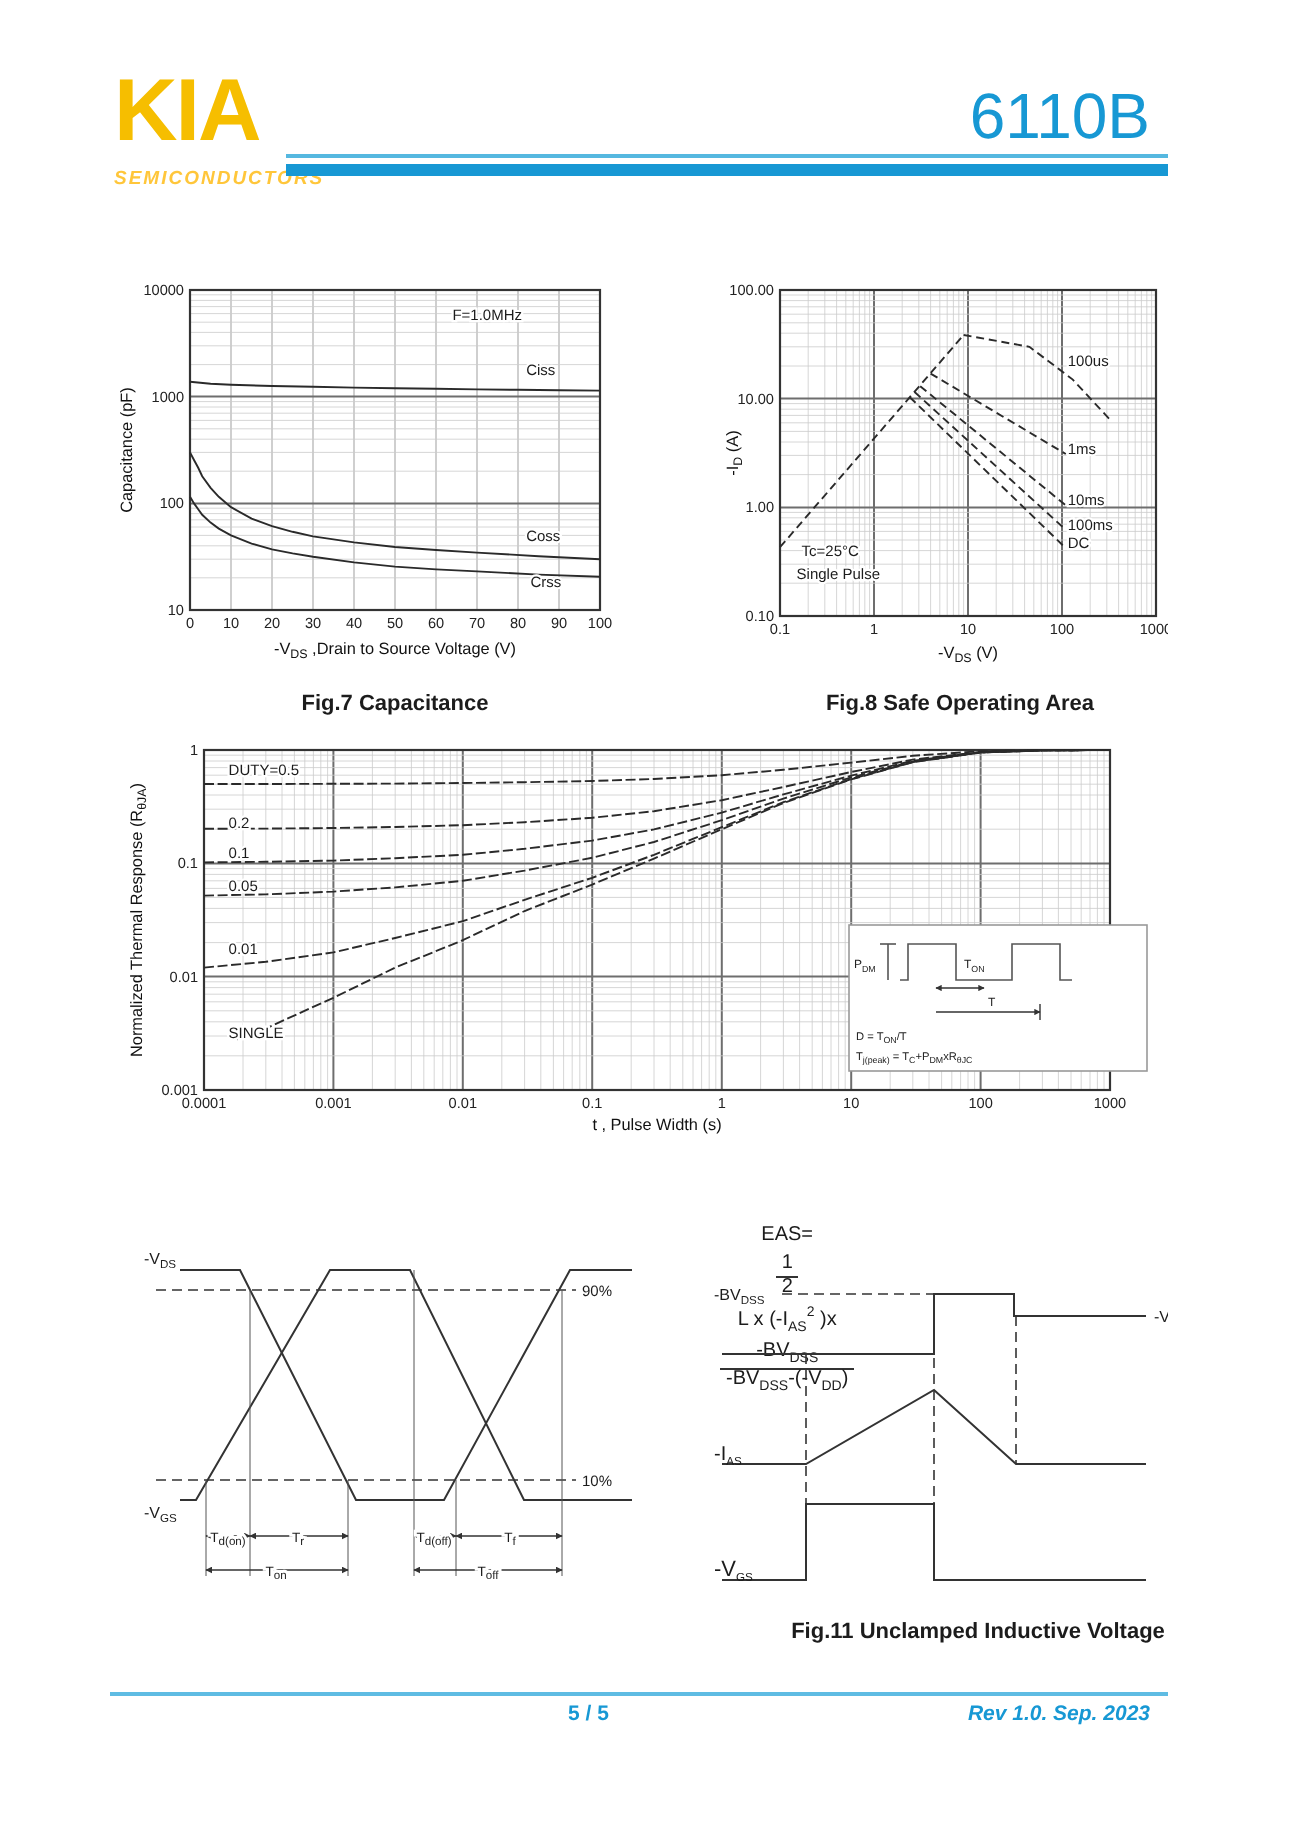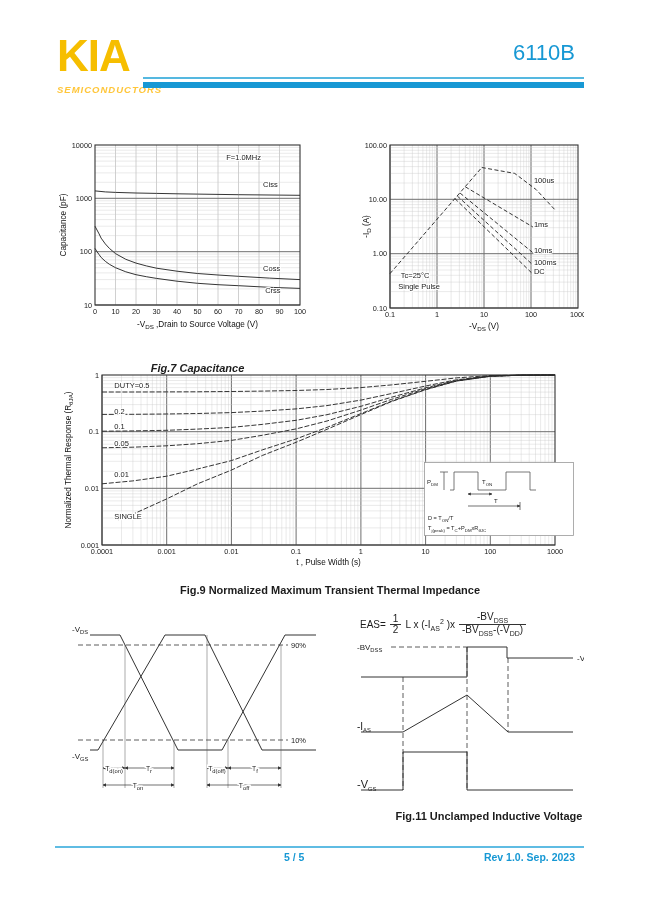--- a/index.html
+++ b/index.html
@@ -3,21 +3,21 @@
 <meta charset="utf-8">
 <style>
   html,body{margin:0;padding:0;background:#ffffff;}
   .page{position:relative;width:584px;height:917px;background:#fff;overflow:hidden;
         font-family:"Liberation Sans",sans-serif;color:#222;}
   .abs{position:absolute;}
   
   .logo{font-weight:bold;font-size:44px;letter-spacing:-1px;color:#f6be00;line-height:1;}
   .logo-sub{font-weight:bold;font-size:9.5px;letter-spacing:1px;color:#ffc63a;font-style:italic;}
   .spec{font-weight:bold;font-size:13px;line-height:17px;color:#1798d4;}
-  .part{font-size:22px;color:#1798d4;text-align:right;}
+  .part{font-size:32px;color:#1798d4;text-align:right;}
   .hline-thin{background:#55b8e0;height:2px;}
   .hline-thick{background:#1798d4;height:6px;}
   
   .cap{font-weight:bold;font-size:11px;color:#1c1c1c;text-align:center;}
   
   svg{font-family:"Liberation Sans",sans-serif;}
   .gm{stroke:#cbcbcb;stroke-width:0.4;}
   .gM{stroke:#6e6e6e;stroke-width:1;}
   .gx{stroke:#a8a8a8;stroke-width:0.55;}
   .frame{fill:none;stroke:#333;stroke-width:1.1;}
@@ -119,21 +119,21 @@
       <text class="tick" text-anchor="middle" x="204.0" y="182">80</text>
       <text class="tick" text-anchor="middle" x="224.5" y="182">90</text>
       <text class="tick" text-anchor="middle" x="245.0" y="182">100</text>
       <text class="tick" text-anchor="end" x="37" y="175.5">10</text>
       <text class="tick" text-anchor="end" x="37" y="122.2">100</text>
       <text class="tick" text-anchor="end" x="37" y="68.8">1000</text>
       <text class="tick" text-anchor="end" x="37" y="15.5">10000</text>
       <text class="atitle" text-anchor="middle" x="142.5" y="195"><tspan dy="0.0">-V</tspan><tspan dy="2.2" font-size="6.2">DS</tspan><tspan dy="-2.2"> ,Drain to Source Voltage (V)</tspan></text>
       <text class="atitle" text-anchor="middle" transform="rotate(-90 11 93.0)" x="11" y="93.0"><tspan dy="0.0">Capacitance (pF)</tspan></text>
     </svg>
-  <div class="abs cap" style="left:70px;top:362px;width:255px;font-style:italic;">Fig.7 Capacitance</div>
+  <div class="abs cap" style="left:70px;top:346px;width:255px;">Fig.7 Capacitance</div>
 
   <svg id="svg-fig8" class="abs" style="left:360px;top:132px;" width="240" height="200" viewBox="0 0 240 200">
       <g>
         <line x1="30.0" y1="13" x2="30.0" y2="176" class="gM"></line>
         <line x1="44.1" y1="13" x2="44.1" y2="176" class="gm"></line>
         <line x1="52.4" y1="13" x2="52.4" y2="176" class="gm"></line>
         <line x1="58.3" y1="13" x2="58.3" y2="176" class="gm"></line>
         <line x1="62.9" y1="13" x2="62.9" y2="176" class="gm"></line>
         <line x1="66.6" y1="13" x2="66.6" y2="176" class="gm"></line>
         <line x1="69.7" y1="13" x2="69.7" y2="176" class="gm"></line>
@@ -213,20 +213,21 @@
       <text class="tick" text-anchor="middle" x="124.0" y="185">10</text>
       <text class="tick" text-anchor="middle" x="171.0" y="185">100</text>
       <text class="tick" text-anchor="middle" x="218.0" y="185">1000</text>
       <text class="tick" text-anchor="end" x="27" y="178.5">0.10</text>
       <text class="tick" text-anchor="end" x="27" y="124.2">1.00</text>
       <text class="tick" text-anchor="end" x="27" y="69.8">10.00</text>
       <text class="tick" text-anchor="end" x="27" y="15.5">100.00</text>
       <text class="atitle" text-anchor="middle" x="124.0" y="197"><tspan dy="0.0">-V</tspan><tspan dy="2.2" font-size="6.2">DS</tspan><tspan dy="-2.2"> (V)</tspan></text>
       <text class="atitle" text-anchor="middle" transform="rotate(-90 9 94.5)" x="9" y="94.5"><tspan dy="0.0">-I</tspan><tspan dy="2.2" font-size="6.2">D</tspan><tspan dy="-2.2"> (A)</tspan></text>
     </svg>
+  <div class="abs cap" style="left:360px;top:346px;width:240px;">Fig.8 Safe Operating Area</div>
 
   <svg id="svg-fig9" class="abs" style="left:60px;top:368px;" width="540" height="200" viewBox="0 0 540 200">
       <g>
         <line x1="42.0" y1="7" x2="42.0" y2="177" class="gM"></line>
         <line x1="61.5" y1="7" x2="61.5" y2="177" class="gm"></line>
         <line x1="72.9" y1="7" x2="72.9" y2="177" class="gm"></line>
         <line x1="81.0" y1="7" x2="81.0" y2="177" class="gm"></line>
         <line x1="87.2" y1="7" x2="87.2" y2="177" class="gm"></line>
         <line x1="92.4" y1="7" x2="92.4" y2="177" class="gm"></line>
         <line x1="96.7" y1="7" x2="96.7" y2="177" class="gm"></line>
@@ -355,21 +356,20 @@
     <line x1="96" y1="40" x2="96" y2="48" class="wdim"></line>
     <text class="ins" x="70" y="41">T</text>
     <text class="ins2" x="4" y="58"><tspan>D = T</tspan><tspan class="inssb" dy="1.6">ON</tspan><tspan dy="-1.6">/T</tspan></text>
     <text class="ins2" x="4" y="68"><tspan>T</tspan><tspan class="inssb" dy="1.6">j(peak)</tspan><tspan dy="-1.6"> = T</tspan><tspan class="inssb" dy="1.6">C</tspan><tspan dy="-1.6">+P</tspan><tspan class="inssb" dy="1.6">DM</tspan><tspan dy="-1.6">xR</tspan><tspan class="inssb" dy="1.6">θJC</tspan></text>
     <defs>
       <marker id="ar9" viewBox="0 0 10 10" refX="9" refY="5" markerWidth="4.5" markerHeight="4.5" orient="auto-start-reverse">
         <path d="M0,0L10,5L0,10z" fill="#333"></path>
       </marker>
     </defs>
   </svg>
-  <div class="abs cap" style="left:60px;top:584px;width:540px;">Fig.9 Normalized Maximum Transient Thermal Impedance</div>
 
   <svg class="abs" style="left:70px;top:618px;" width="260" height="180" viewBox="0 0 260 180">
     <defs>
       <marker id="ar10" viewBox="0 0 10 10" refX="9" refY="5" markerWidth="5" markerHeight="5" orient="auto-start-reverse">
         <path d="M0,0L10,5L0,10z" fill="#333"></path>
       </marker>
     </defs>
     <line x1="8" y1="27" x2="218" y2="27" class="wdash"></line>
     <line x1="8" y1="122" x2="218" y2="122" class="wdash"></line>
     <text class="pct" x="221" y="30">90%</text>
@@ -395,21 +395,21 @@
       <line x1="137" y1="167" x2="211" y2="167" class="wdim" marker-start="url(#ar10)" marker-end="url(#ar10)"></line>
     </g>
     <text class="dim" text-anchor="middle" x="44" y="153"><tspan>T</tspan><tspan class="sb" dy="1.6">d(on)</tspan></text>
     <text class="dim" text-anchor="middle" x="79" y="153"><tspan>T</tspan><tspan class="sb" dy="1.6">r</tspan></text>
     <text class="dim" text-anchor="middle" x="147" y="153"><tspan>T</tspan><tspan class="sb" dy="1.6">d(off)</tspan></text>
     <text class="dim" text-anchor="middle" x="185" y="153"><tspan>T</tspan><tspan class="sb" dy="1.6">f</tspan></text>
     <text class="dim" text-anchor="middle" x="68" y="170"><tspan>T</tspan><tspan class="sb" dy="1.6">on</tspan></text>
     <text class="dim" text-anchor="middle" x="174" y="170"><tspan>T</tspan><tspan class="sb" dy="1.6">off</tspan></text>
   </svg>
 
-  <div class="abs f11f" style="left:360px;top:612px;">
+  <div class="abs f11f" style="left:360px;top:612px;flex-direction:column;">
     <span>EAS=</span>
     <span class="frac">
         <span class="num">1</span>
         <span class="den">2</span>
       </span>
     <span><span>L x (-I</span><sub>AS</sub><sup>2</sup><span> )x</span></span>
     <span class="frac">
       <span class="num"><span>-BV</span><sub>DSS</sub></span>
       <span class="den"><span>-BV</span><sub>DSS</sub><span>-(-V</span><sub>DD</sub><span>)</span></span>
     </span>
@@ -426,15 +426,15 @@
     <g>
       <line x1="48" y1="35" x2="48" y2="148" class="wdash"></line>
       <line x1="112" y1="5" x2="112" y2="148" class="wdash"></line>
       <line x1="153" y1="16" x2="153" y2="90" class="wdash"></line>
     </g>
   </svg>
   <div class="abs cap" style="left:355px;top:810px;width:268px;">Fig.11 Unclamped Inductive Voltage</div>
 
   <div class="abs fline" style="left:55px;top:846px;width:543px;"></div>
   <div class="abs ftext" style="left:284px;top:851px;width:80px;text-align:left;">5 / 5</div>
-  <div class="abs ftext" style="left:450px;top:851px;width:125px;text-align:right;">Rev 1.0. Sep. 2023</div>
+  <div class="abs ftext" style="left:450px;top:851px;width:125px;text-align:right;font-style:italic;">Rev 1.0. Sep. 2023</div>
 
 </div>
 
 </body></html>

